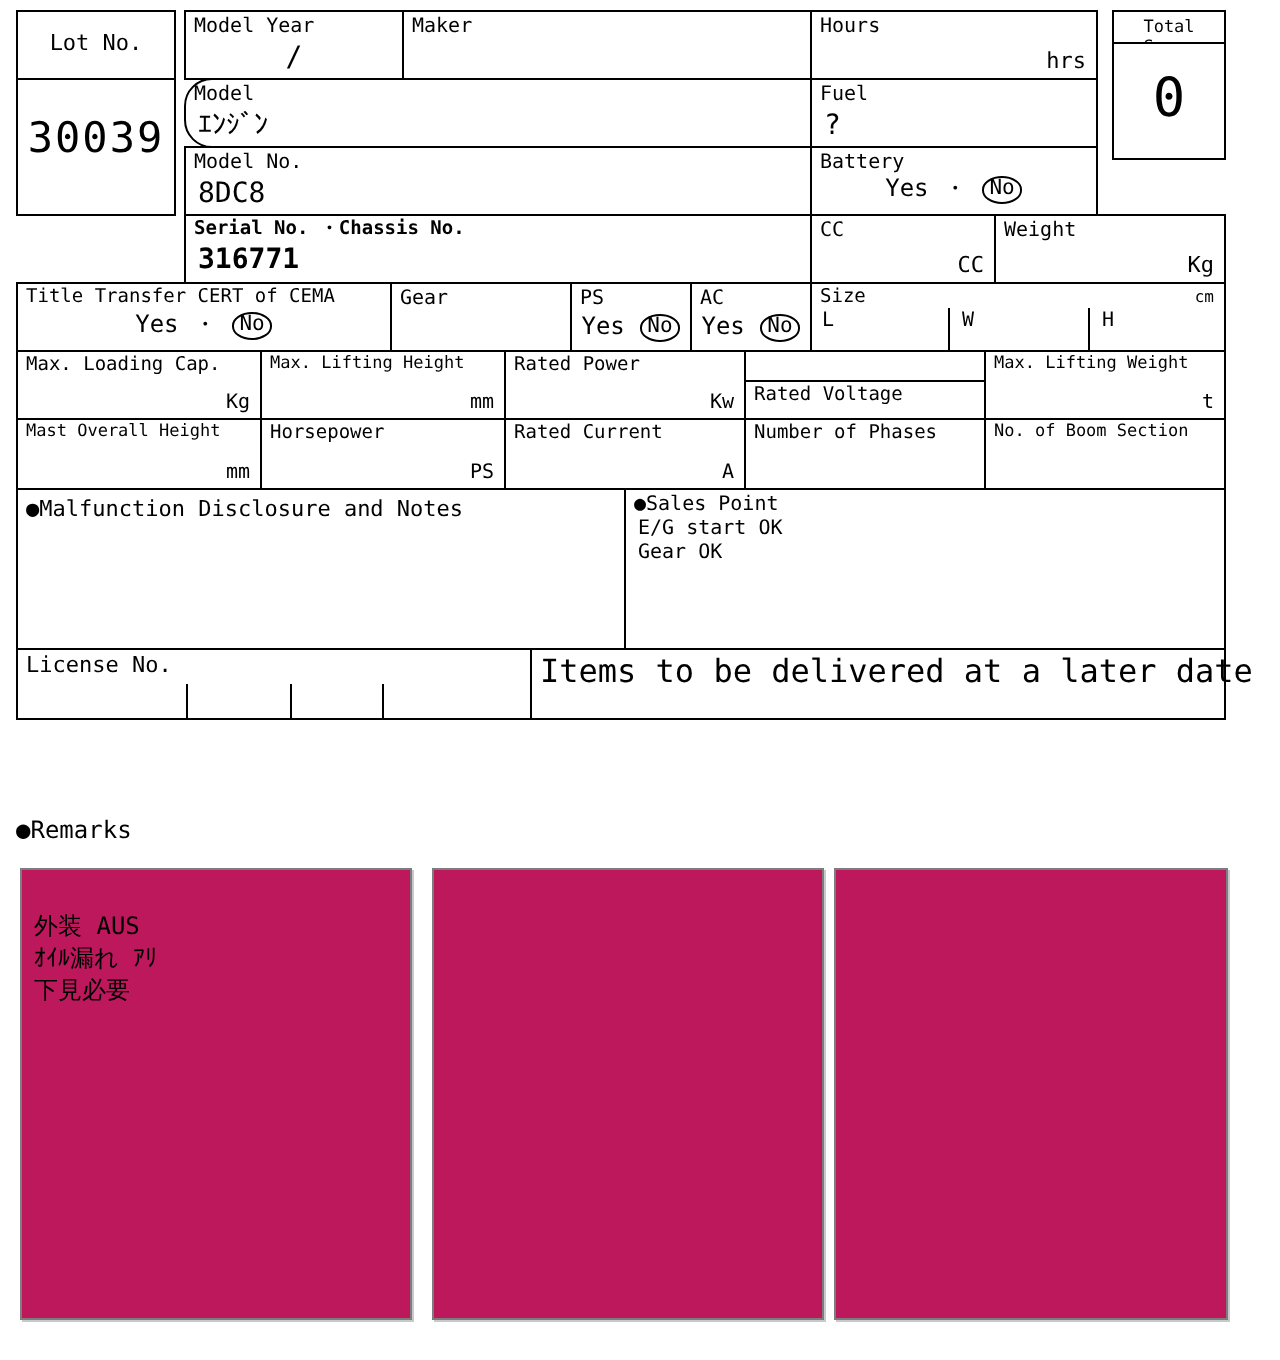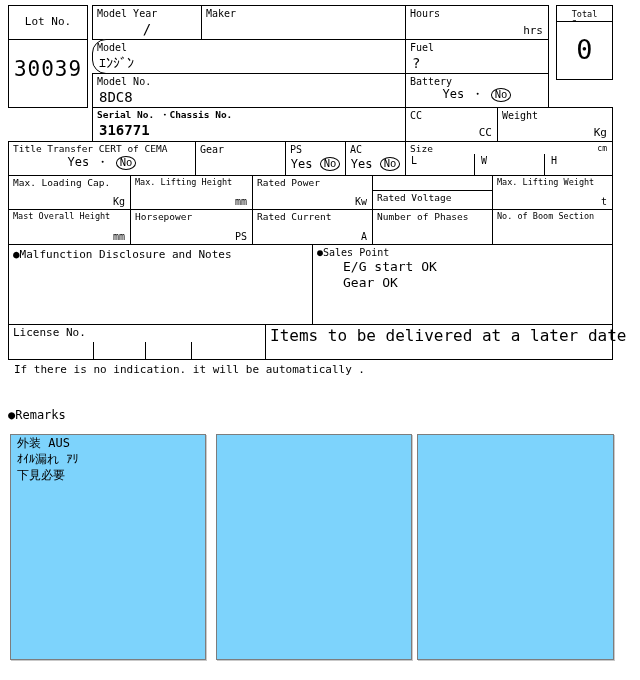--- a/index.html
+++ b/index.html
@@ -17,24 +17,24 @@
   .big{font-size:21px;text-align:center;padding-top:17px;letter-spacing:1px;}
   .score{font-size:27px;text-align:center;padding-top:12px;}
   .scorelbl{font-size:8.5px;text-align:center;padding-top:3px;}
   .lotlbl{font-size:11px;text-align:center;padding-top:9px;}
   .yesno{position:absolute;bottom:4px;left:0;width:100%;text-align:center;font-size:12px;white-space:pre;}
   .circled{display:inline-block;border:1.5px solid #000;border-radius:50%;padding:0 3px 1px 3px;font-size:10.5px;line-height:11px;vertical-align:middle;}
   .tick{position:absolute;bottom:0;width:0;height:17px;border-left:1px solid #000;}
   .subdiv{position:absolute;top:12px;bottom:0;width:0;border-left:1px solid #000;}
   .sizesub{position:absolute;top:13px;font-size:10px;}
   .notebullet{font-size:11px;padding:3px 0 0 4px;white-space:pre;}
-  .noteline{font-size:13px;padding-left:6px;line-height:1.25;margin-left:24px;}
+  .noteline{font-size:10px;padding-left:6px;line-height:1.25;}
   .footnote{position:absolute;left:14px;top:363px;font-size:11px;white-space:pre;}
   .remlbl{position:absolute;left:8px;top:408px;font-size:12px;}
-  .rembox{position:absolute;top:434px;height:226px;border:1px solid #7d7d7d;box-sizing:border-box;box-shadow:1px 1px 0 #c9c9c9;background:#7dd3fc;padding:0 6px;}
+  .rembox{position:absolute;top:434px;height:226px;border:1px solid #7d7d7d;box-sizing:border-box;box-shadow:1px 1px 0 #c9c9c9;background:#be185d;padding:20px 6px;}
   .remline{font-size:12px;line-height:1.35;white-space:pre;}
 </style>
 </head>
 <body>
 
 <div class="form">
 
   <div class="cell" style="left:8px;top:5px;width:80px;height:35px;">
     <div class="lotlbl">Lot No.</div>
   </div>
@@ -170,21 +170,20 @@
   <div class="cell" style="left:8px;top:324px;width:258px;height:36px;">
     <div class="lbl" style="font-size:11px;">License No.</div>
     <span class="tick" style="left:84px;"></span>
     <span class="tick" style="left:136px;"></span>
     <span class="tick" style="left:182px;"></span>
   </div>
   <div class="cell" style="left:265px;top:324px;width:348px;height:36px;">
     <div class="lbl" style="font-size:16px;">Items to be delivered at a later date</div>
   </div>
 
-  <div class="footnote">If there is no indication. it will be automatically .</div>
 
   <div class="remlbl">●Remarks</div>
 
   <div class="rembox" style="left:10px;width:196px;">
     <div class="remline">外装 AUS</div>
     <div class="remline">ｵｲﾙ漏れ ｱﾘ</div>
     <div class="remline">下見必要</div>
   </div>
   <div class="rembox" style="left:216px;width:196px;"></div>
   <div class="rembox" style="left:417px;width:197px;"></div>

